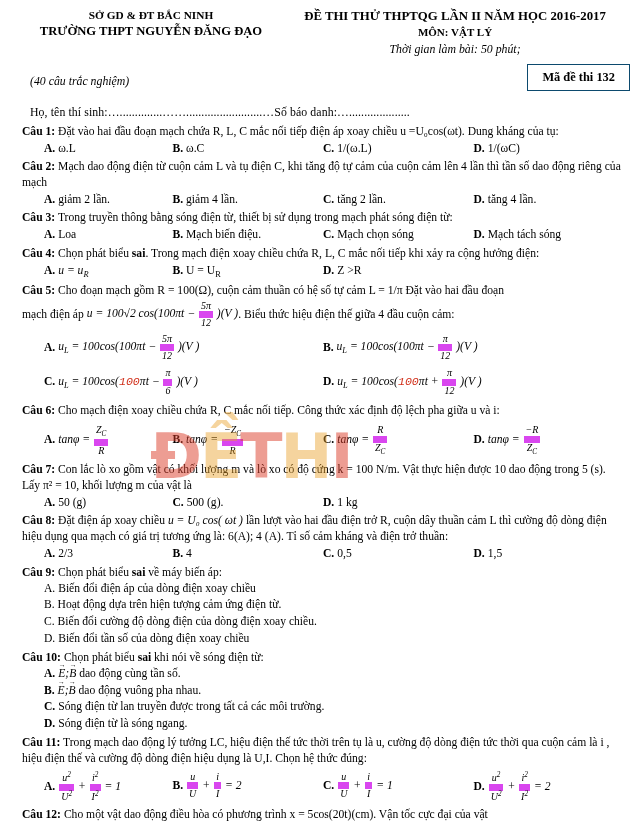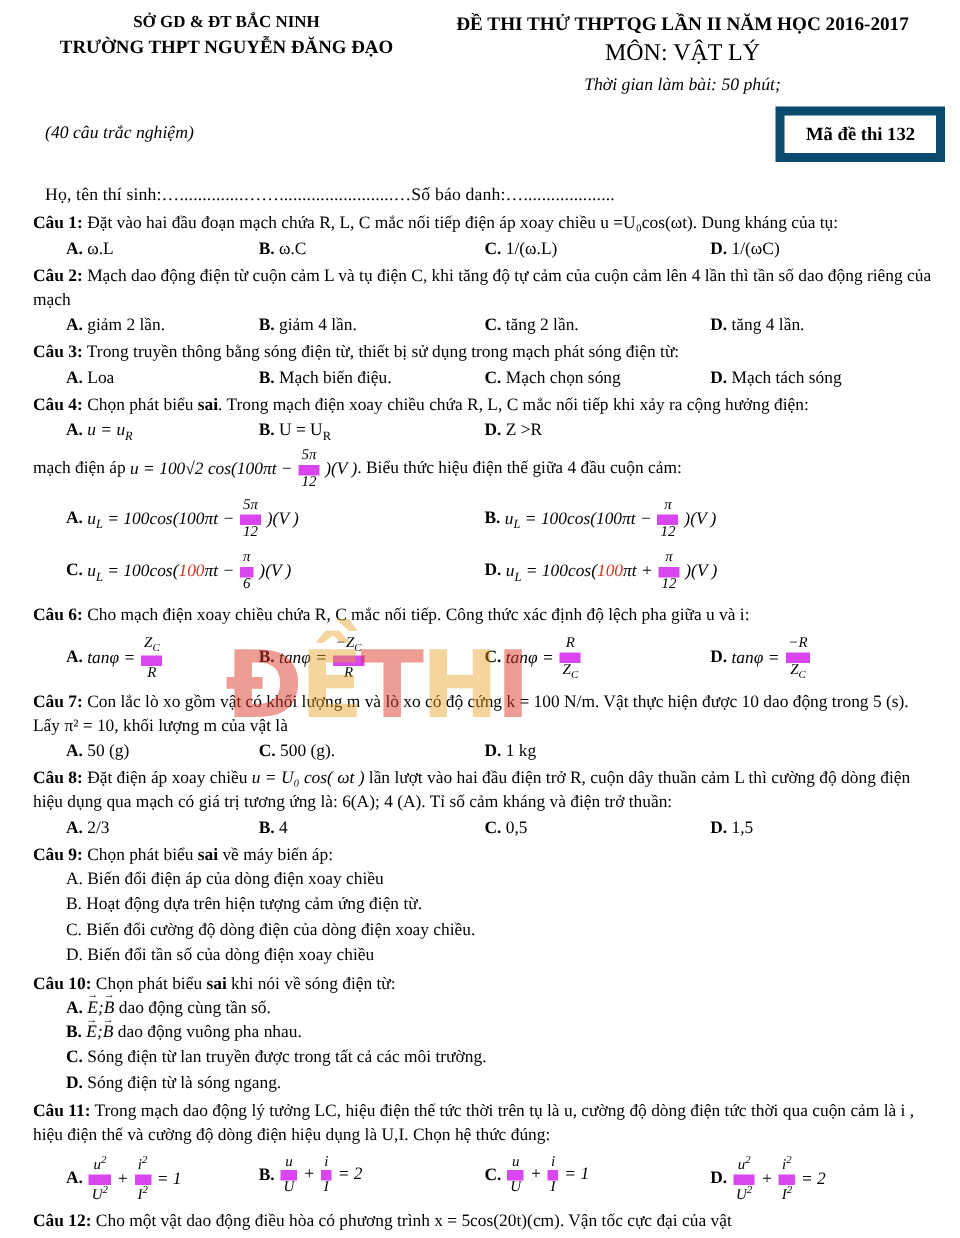--- a/index.html
+++ b/index.html
@@ -40,43 +40,43 @@
   .header-right {
     flex: 1;
     text-align: center;
     line-height: 1.35;
   }
   .header-right .exam-title {
     font-weight: bold;
     font-size: 12.8px;
   }
   .header-right .subject {
-    font-weight: normal;
-    font-size: 16px;
+    font-weight: bold;
+    font-size: 11px;
   }
   .header-right .duration {
     font-style: italic;
     font-size: 11.8px;
     margin-top: 2px;
   }
   .subheader {
     display: flex;
     align-items: flex-start;
     padding: 6px 0 0 16px;
     box-sizing: border-box;
   }
   .mcq-note {
     font-style: italic;
     font-size: 11.8px;
     padding-left: 14px;
     padding-top: 10px;
     flex: 1;
   }
   .code-box {
-    border: 6px solid #0c4a6e;
+    border: 1px solid #0c4a6e;
     padding: 5px 14px;
     font-weight: bold;
     font-size: 12.4px;
     margin-right: 10px;
     white-space: nowrap;
   }
   
   .content {
     padding: 6px 16px 0 22px;
     box-sizing: border-box;
@@ -143,21 +143,21 @@
     font-size: 62px;
     font-weight: bold;
     color: rgba(233, 160, 40, 0.45);
     font-family: "DejaVu Sans", sans-serif;
     letter-spacing: -2px;
     pointer-events: none;
     user-select: none;
     z-index: 5;
   }
   .wm-red { color: rgba(220, 60, 40, 0.5); }
-  .red { color: #d2341f; }
+  .red { color: #d2341f; font-family: Liberation Mono, monospace; }
 </style>
 </head>
 <body>
 
 <div class="page">
 
   <div class="watermark">
     <span class="wm-red">Đ</span><span>Ề</span><span class="wm-red">T</span><span>H</span><span class="wm-red">I</span>
   </div>
 
@@ -218,20 +218,24 @@
     <div class="q">
       <b>Câu 4:</b>
       <span>Chọn phát biểu </span><b>sai</b><span>. Trong mạch điện xoay chiều chứa R, L, C mắc nối tiếp khi xảy ra cộng hưởng điện:</span>
     </div>
     <div class="opts o4">
       <div><b>A.</b> <span class="ital">u = u<span class="sub">R</span></span></div>
       <div><b>B.</b> U = U<span class="sub">R</span></div>
       <div><b>D.</b> Z &gt;R</div>
     </div>
 
+    <div class="q">
+      <b>Câu 5:</b>
+      <span>Cho đoạn mạch gồm R = 100(Ω), cuộn cảm thuần có hệ số tự cảm L = 1/π Đặt vào hai đầu đoạn</span>
+    </div>
     <div class="q">
       <span>mạch  điện áp </span><span class="mathi">u = 100√2 cos(100πt − <span class="frac"><span class="num">5π</span><span class="den">12</span></span> )(V )</span><span>. Biểu thức hiệu điện thế giữa 4 đầu cuộn cảm:</span>
     </div>
     <div class="big-opts">
       <div class="row">
         <div><b>A.</b> <span class="mathi">u<span class="sub">L</span> = 100cos(100πt − <span class="frac"><span class="num">5π</span><span class="den">12</span></span> )(V )</span></div>
         <div><b>B.</b> <span class="mathi">u<span class="sub">L</span> = 100cos(100πt − <span class="frac"><span class="num">π</span><span class="den">12</span></span> )(V )</span></div>
       </div>
       <div class="row">
         <div><b>C.</b> <span class="mathi">u<span class="sub">L</span> = 100cos(<span class="red">100</span>πt − <span class="frac"><span class="num">π</span><span class="den">6</span></span> )(V )</span></div>

